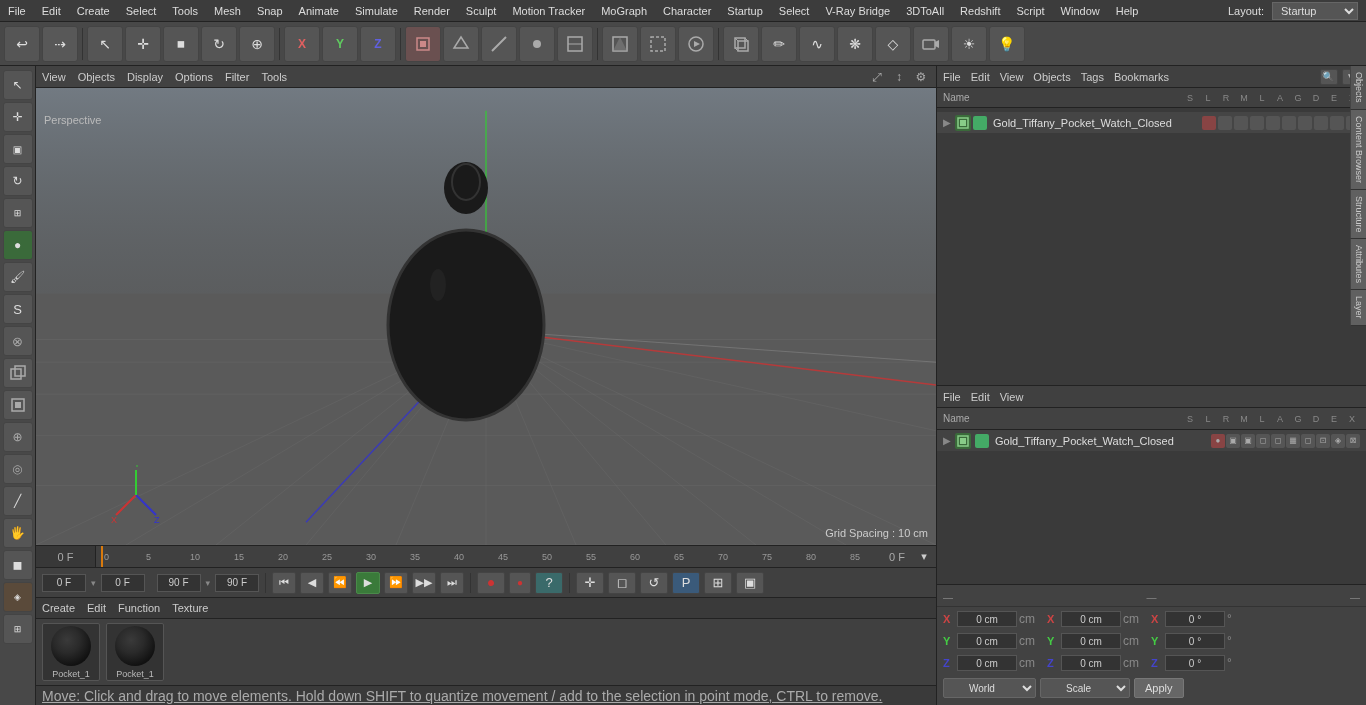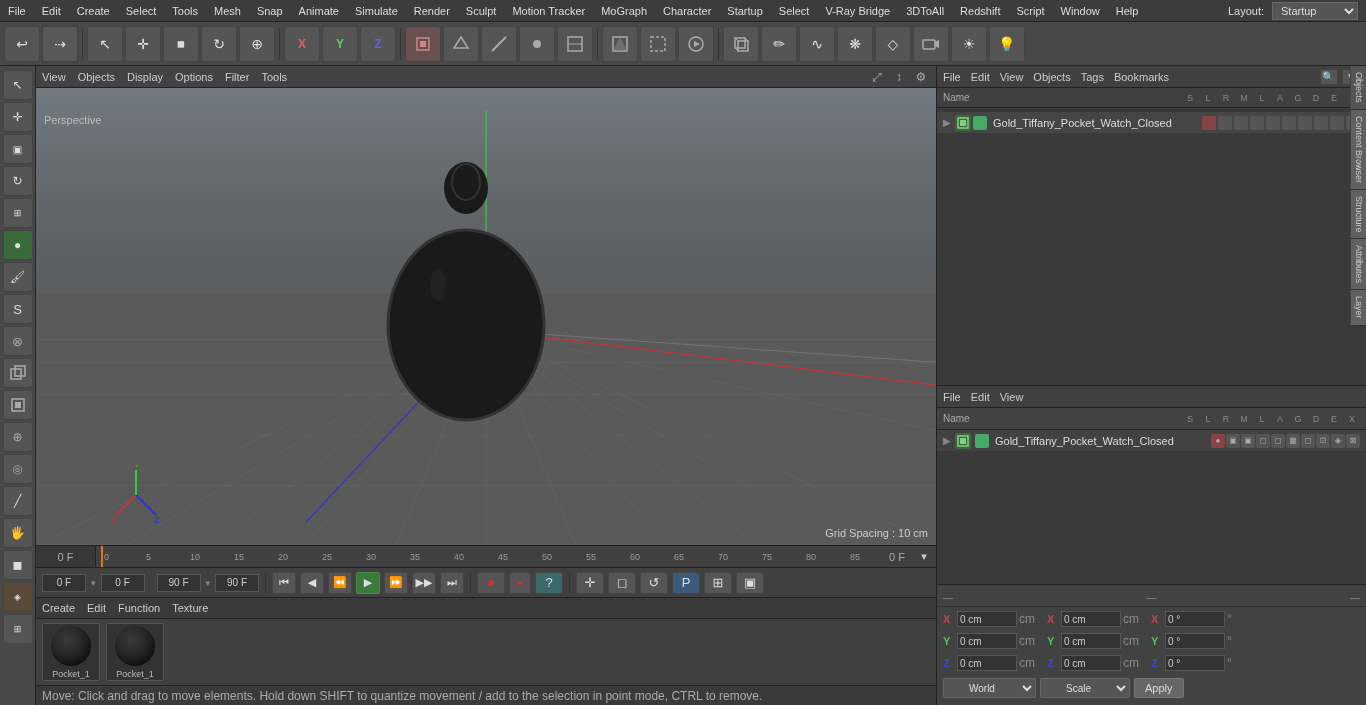--- a/index.html
+++ b/index.html
@@ -345,22 +345,23 @@
     
     #status-bar {
       height: 20px;
       background: #3a3a3a;
       border-top: 1px solid #222;
       display: flex;
       align-items: center;
       padding: 0 6px;
     }
     #status-text {
-      font-size: 12px;
+      font-size: 14px;
       color: #aaa;
+      text-decoration: underline;
     }
 
     
     #right-panel {
       width: 430px;
       background: #484848;
       border-left: 1px solid #222;
       display: flex;
       flex-direction: column;
     }
@@ -568,21 +569,21 @@
     .coord-label.y { color: #44cc44; }
     .coord-label.z { color: #4444cc; }
     .coord-input {
       width: 60px;
       height: 16px;
       background: #333;
       border: 1px solid #555;
       color: #ccc;
       font-size: 10px;
       padding: 0 2px;
-      text-align: left;
+      text-align: center;
     }
     .coord-unit {
       width: 16px;
       font-size: 12px;
       color: #888;
     }
     .coord-group {
       display: flex;
       align-items: center;
       gap: 2px;

